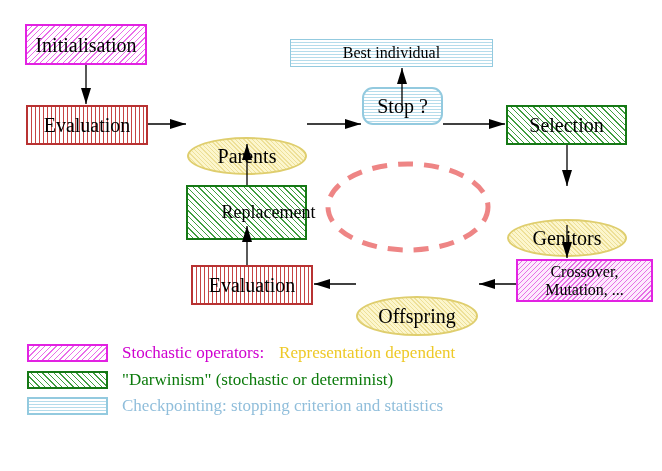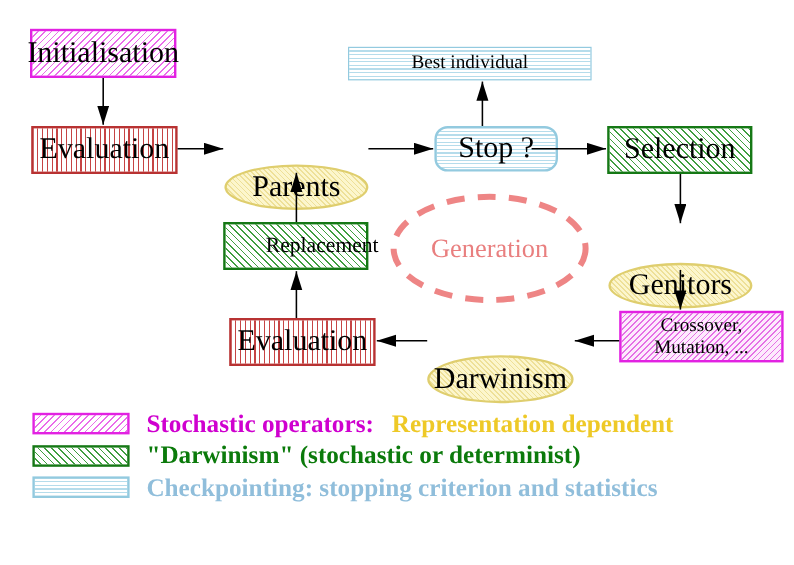--- a/index.html
+++ b/index.html
@@ -3,21 +3,21 @@
 <meta charset="utf-8">
 <style>
   html,body { margin:0; padding:0; background:#ffffff; }
   .canvas {
     position:relative; width:662px; height:471px; background:#ffffff;
     font-family:"Liberation Serif","DejaVu Serif",serif; overflow:hidden;
   }
   .node {
     position:absolute; box-sizing:border-box;
     display:flex; align-items:center; justify-content:center;
-    color:#000; font-size:25px; text-align:center; line-height:1.1;
+    color:#000; font-size:20px; text-align:center; line-height:1.1;
     white-space:nowrap;
   }
   
   .hatch-magenta {
     border:2px solid #e222e2; background-color:#fff;
     background-image:repeating-linear-gradient(135deg, rgba(0,0,0,0) 0px, rgba(0,0,0,0) 3px, #ea6cea 3px, #ea6cea 4px);
   }
   .hatch-magenta-dense {
     border:2px solid #e222e2; background-color:#fdeafd;
     background-image:repeating-linear-gradient(135deg, rgba(0,0,0,0) 0px, rgba(0,0,0,0) 2.5px, #e570e5 2.5px, #e570e5 3.5px);
@@ -42,21 +42,21 @@
   .rounded { border-radius:11px; }
   
   .generation-label {
     position:absolute; left:328px; top:194px; width:160px; text-align:center;
     color:#e97f7f; font-size:22px;
   }
   
   .legend { position:absolute; left:27px; top:344px; }
   .legend-row { display:flex; align-items:center; height:18px; margin-bottom:8.5px; }
   .swatch { width:81px; height:18px; box-sizing:border-box; flex:0 0 auto; }
-  .legend-text { margin-left:14px; font-size:21px; white-space:nowrap;font-weight:bold; }
+  .legend-text { margin-left:14px; font-size:17px; white-space:nowrap; }
   .legend-text.gap { margin-left:15px; }
   .c-magenta { color:#cf00cf; }
   .c-gold    { color:#eec927; }
   .c-green   { color:#0b7a0b; }
   .c-red     { color:#ce1d1d; }
   .c-blue    { color:#90bedb;text-align:center; }
   
   .arrows { position:absolute; left:0; top:0; pointer-events:none; }
 </style>
 </head>
@@ -73,50 +73,49 @@
   </div>
 
   <div class="node ellipse-yellow" style="left:187px; top:105px; width:120px; height:38px;">
     <span>Parents</span>
   </div>
 
   <div class="node stripes-cyan" style="left:290px; top:39px; width:203px; height:28px; font-size:16px; border-width:1.5px;">
     <span>Best individual</span>
   </div>
 
-  <div class="node stripes-cyan rounded" style="left:362px; top:105px; width:103px; height:38px;">
+  <div class="node stripes-cyan rounded" style="left:362px; top:87px; width:81px; height:38px;">
     <span>Stop ?</span>
   </div>
 
   <div class="node hatch-green" style="left:506px; top:105px; width:121px; height:40px;">
     <span>Selection</span>
   </div>
 
   <div class="node ellipse-yellow" style="left:507px; top:187px; width:120px; height:38px;">
     <span>Genitors</span>
   </div>
 
   <div class="node hatch-magenta-dense" style="left:516px; top:259px; width:137px; height:43px; font-size:16px; flex-direction:column;">
     <span>Crossover,</span>
     <span>Mutation, ...</span>
   </div>
 
   <div class="node ellipse-yellow" style="left:356px; top:264px; width:122px; height:40px;">
-    <span>Darwinism</span>
+    <span>Offspring</span>
   </div>
 
   <div class="node stripes-red" style="left:191px; top:265px; width:122px; height:40px;">
     <span>Evaluation</span>
   </div>
 
-  <div class="node hatch-green" style="left:186px; top:185px; width:121px; height:40px; font-size:18px;padding-left:44px;">
+  <div class="node hatch-green" style="left:186px; top:185px; width:121px; height:55px; font-size:18px;padding-left:44px;">
     <span>Replacement</span>
   </div>
 
-  <div class="generation-label">Generation</div>
 
   <div class="legend">
     <div class="legend-row">
       <span class="swatch hatch-magenta"></span>
       <span class="legend-text c-magenta">Stochastic operators:</span>
       <span class="legend-text c-gold gap">Representation dependent</span>
     </div>
     <div class="legend-row">
       <span class="swatch hatch-green"></span>
       <span class="legend-text c-green">"Darwinism" (stochastic or determinist)</span>

